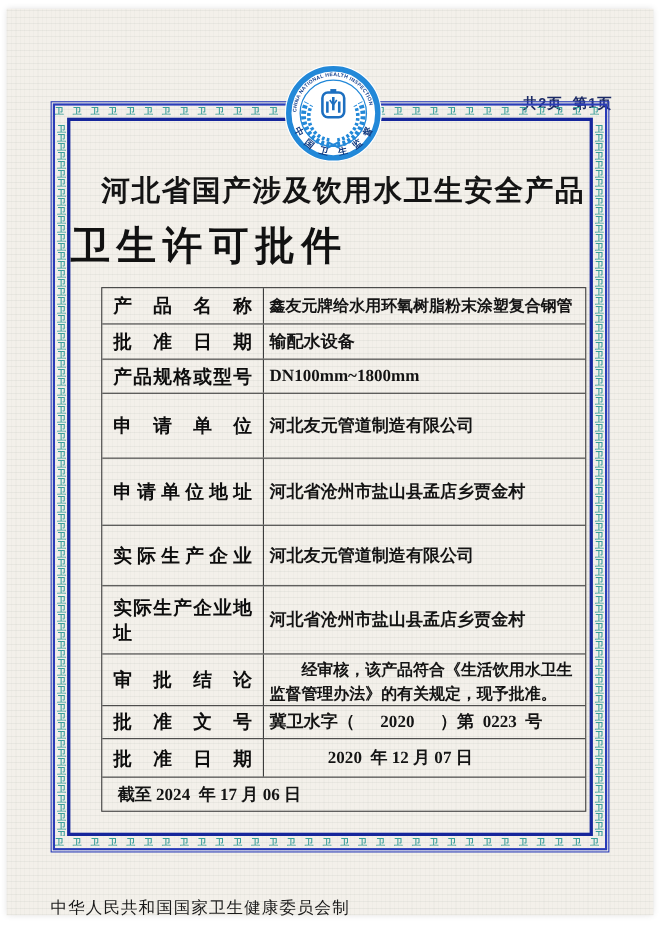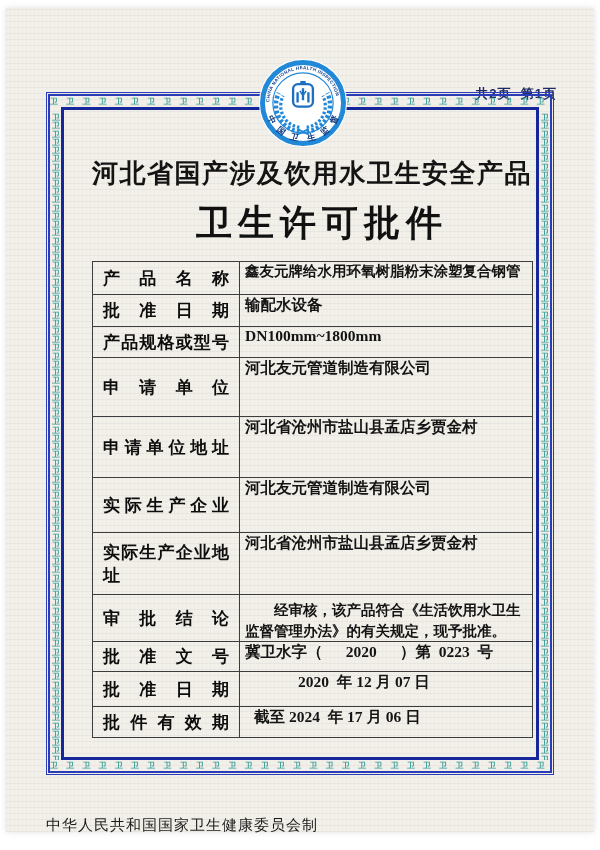--- a/index.html
+++ b/index.html
@@ -43,43 +43,43 @@
     position:absolute;inset:11px;
     border:3px solid #16269b;box-sizing:border-box;
   }
   
   .title1{
     margin:46px 0 0 0;text-align:center;
     font-family:"Liberation Serif", serif;
     font-size:26px;font-weight:bold;color:#141414;letter-spacing:1.5px;padding-left:24px;
   }
   .title2{
-    margin:8px 0 0 0;text-align:center;
+    margin:8px 0 0 0;text-align:left;
     font-family:"Liberation Serif", serif;
-    font-size:36px;font-weight:bold;color:#111;letter-spacing:6px;padding-left:44px;
+    font-size:36px;font-weight:bold;color:#111;letter-spacing:6px;
   }
   
   .cert-table{
     width:441px;margin:13px 0 16px 28px;
     border:1px solid #3c3c3c;box-sizing:border-box;
     background:transparent;
   }
   .row{display:flex;border-bottom:1px solid #3c3c3c;box-sizing:border-box;}
   .row:last-child{border-bottom:none;}
   .label-cell{
     width:147px;flex:0 0 147px;border-right:1px solid #3c3c3c;box-sizing:border-box;
     padding:0 10px;display:flex;flex-direction:column;justify-content:center;
   }
   .label-text{
     display:block;width:100%;
     font-size:17px;font-weight:bold;color:#0d0d0d;
     text-align:justify;text-align-last:justify;
   }
   .value-cell{
-    flex:1;display:flex;align-items:flex-start;box-sizing:border-box;
+    flex:1;display:flex;align-items:center;box-sizing:border-box;
     padding:0 4px 0 5px;
   }
   .value-text{
     font-family:"Liberation Serif", serif;
     font-size:15.5px;font-weight:bold;color:#141414;
   }
   .row-1{height:33px}.row-2{height:32px}.row-3{height:31px}
   .row-4{height:59px}.row-5{height:61px}.row-6{height:55px}
   .row-7{height:62px}.row-8{height:47px}.row-9{height:30px}
   .row-10{height:35px}.row-11{height:30px}
@@ -203,23 +203,20 @@
           <div class="row row-10">
             <div class="label-cell">
                 <span class="label-text">批准日期</span>
               </div>
             <div class="value-cell">
                 <span class="value-text">2020  年 12 月 07 日</span>
               </div>
           </div>
 
           <div class="row row-11">
-            <div class="label-cell">
-                <span class="label-text">批件有效期</span>
-              </div>
             <div class="value-cell">
                 <span class="value-text">截至 2024  年 17 月 06 日</span>
               </div>
           </div>
 
         </div>
       </div>
     </div>
   </div>
 

